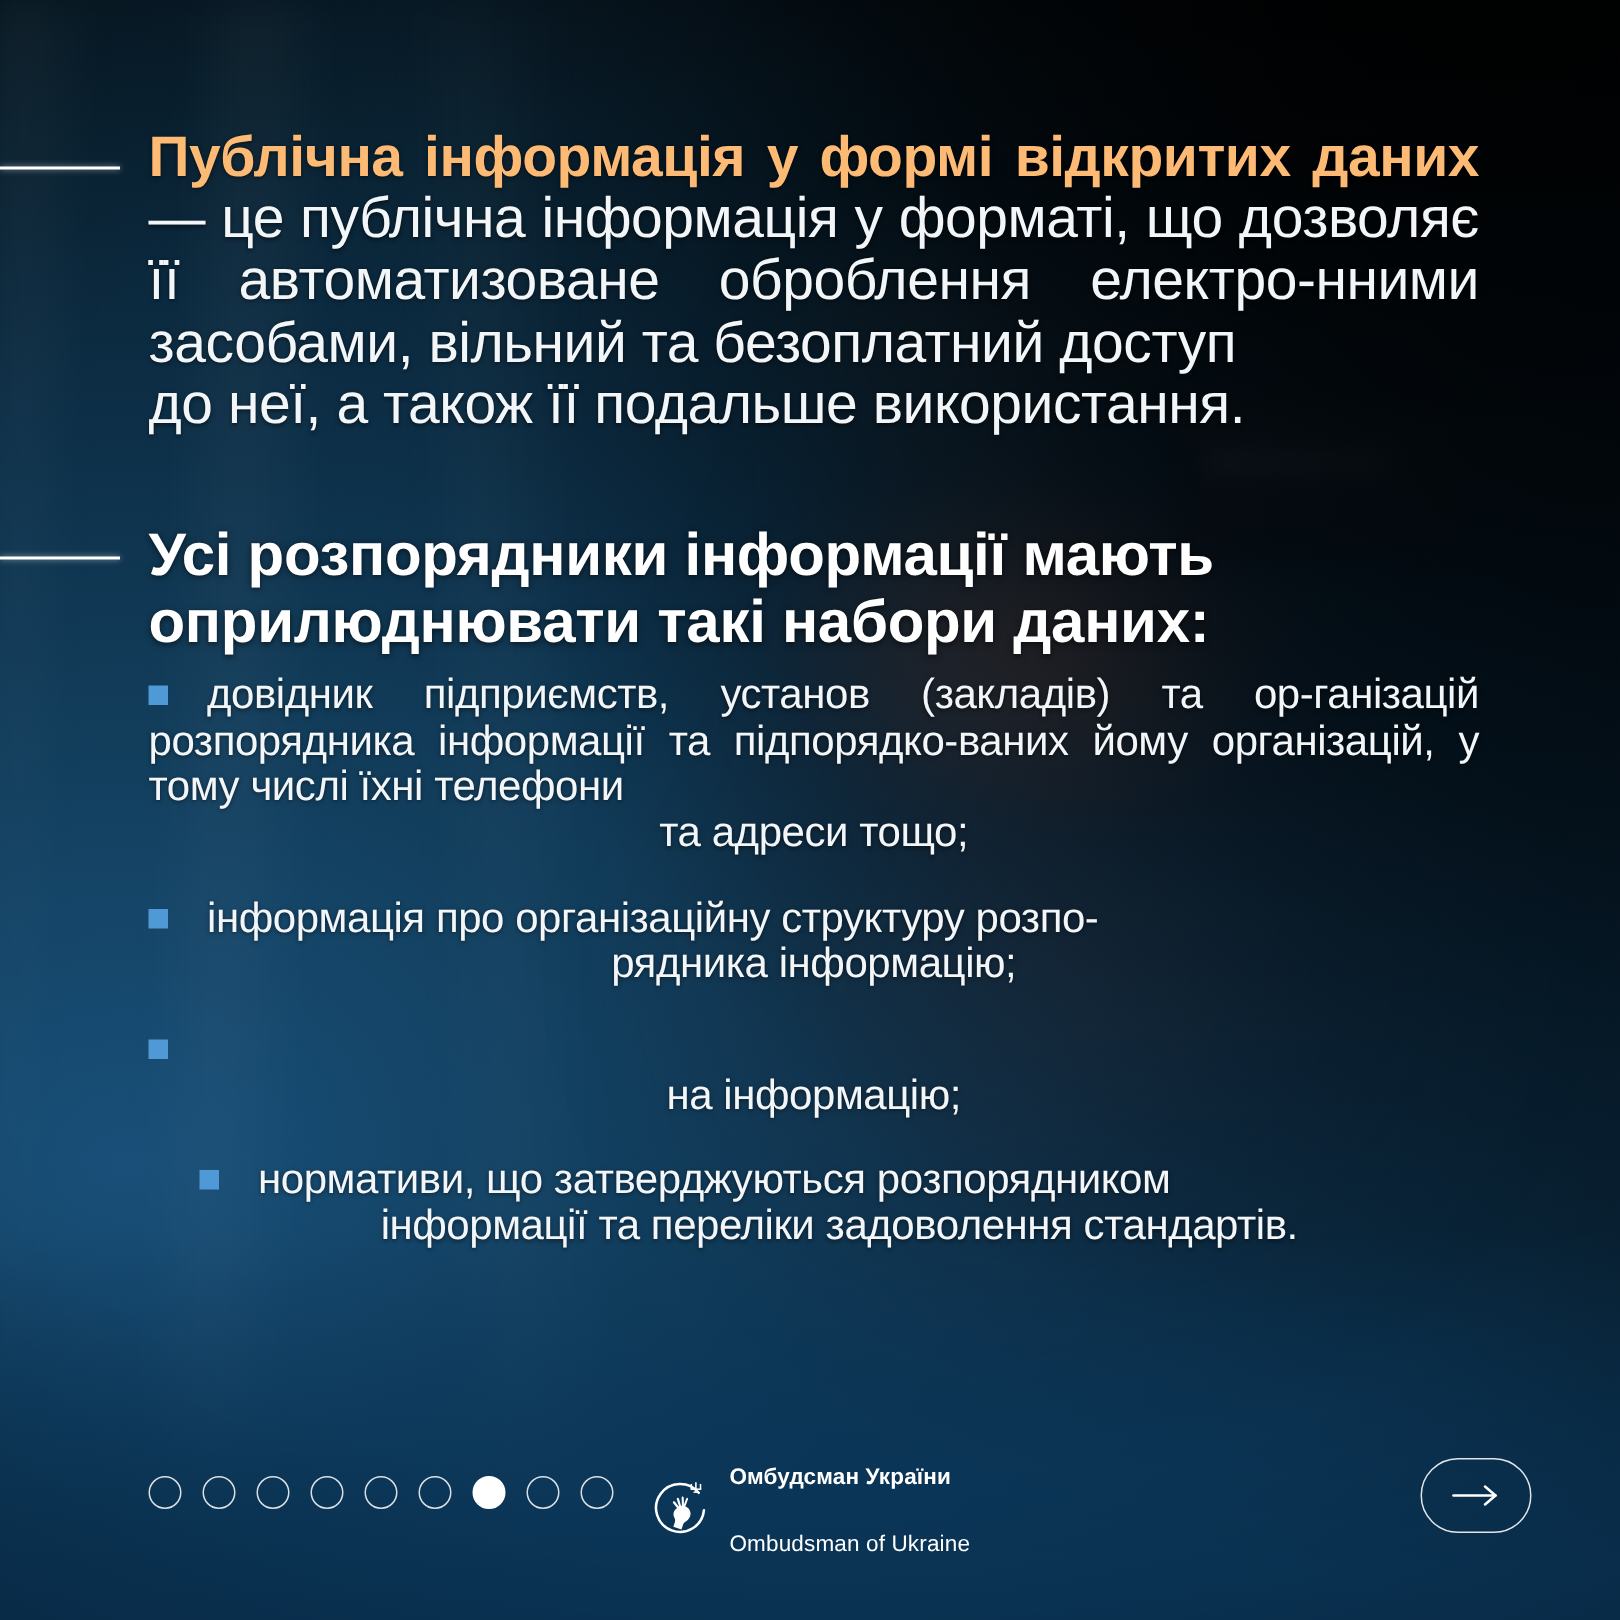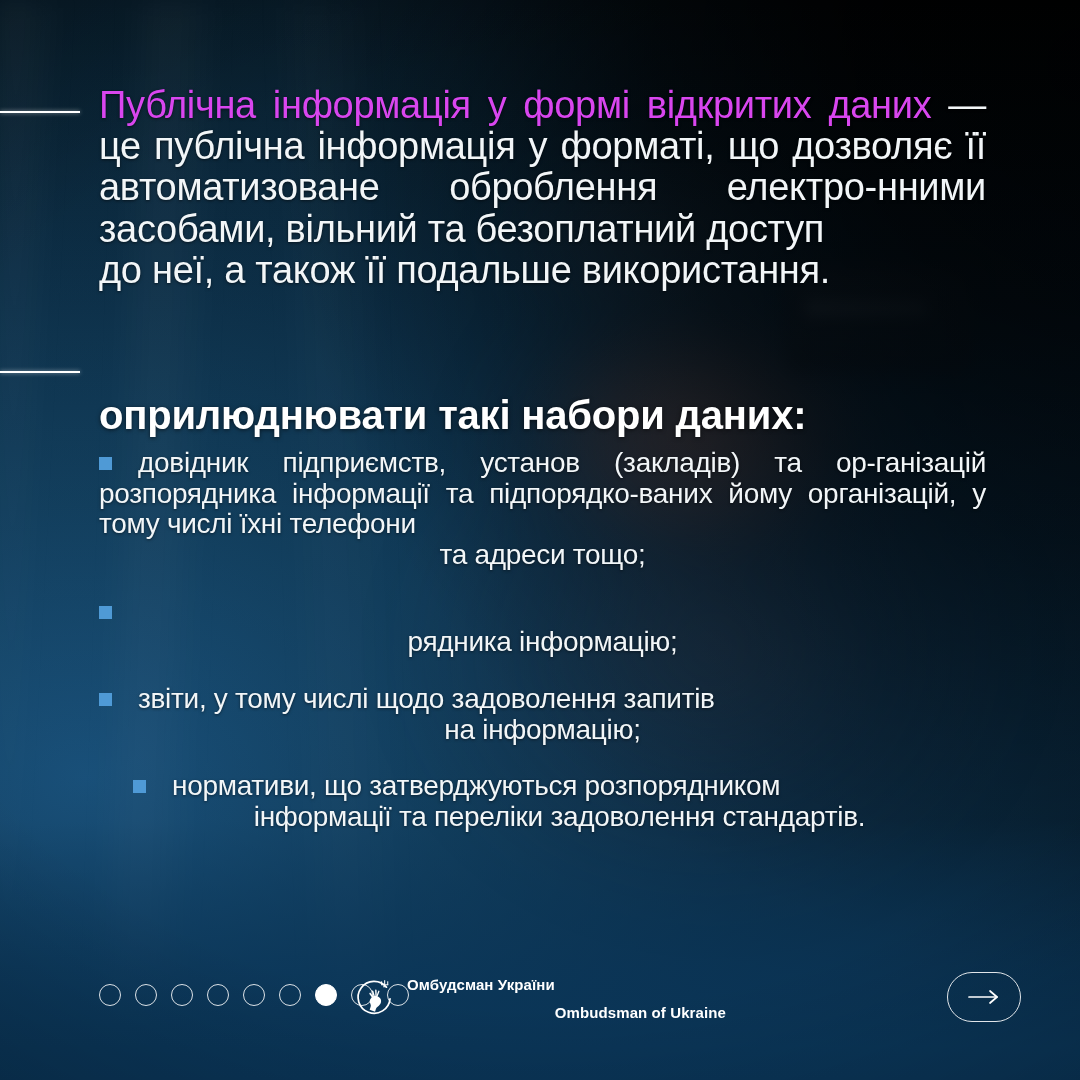--- a/index.html
+++ b/index.html
@@ -105,22 +105,22 @@
   .lead-para {
     color:#f2f6f8;
     font-size:38px;
     line-height:1.085;
     text-align:justify;
     font-weight:400;
     letter-spacing:-0.3px;
     text-shadow:0 1px 3px rgba(0,0,0,.55);
   }
   .lead-para .bold {
-    font-weight:400;
-    color:#d946ef;
+    font-weight:700;
+    color:#fdba74;
   }
   .lead-para .lastline { display:block; text-align:left; }
 
   .subhead-block { top:348px; }
   .subhead {
     font-size:40px;
     line-height:1.12;
     text-align:left;
     text-shadow:0 1px 4px rgba(0,0,0,.6);
   }
@@ -165,25 +165,25 @@
   }
   .dot.active { background:#ffffff; border-color:#ffffff; }
 
   .brand {
     position:absolute; left:50%; top:42px;
     transform:translateX(-50%);
     display:flex; align-items:center; gap:11px;
   }
   .brand-mark { width:42px; height:42px; flex:0 0 42px; }
   .brand-text {
-    display:flex; flex-direction:row; justify-content:center;
+    display:flex; flex-direction:column; justify-content:center;
     color:#ffffff; line-height:1.14;
   }
   .brand-ua { font-size:15px; font-weight:700; letter-spacing:.1px; }
-  .brand-en { font-size:15px; font-weight:700; letter-spacing:.1px;margin-top:28px; }
+  .brand-en { font-size:15px; font-weight:400; letter-spacing:.1px;margin-top:28px; }
 
   .next-btn {
     position:absolute; right:59px; top:38px;
     width:74px; height:50px;
     border:1.8px solid rgba(255,255,255,.88);
     border-radius:25px;
     display:flex; align-items:center; justify-content:center;
     background:transparent;
     cursor:pointer;
   }
@@ -207,32 +207,32 @@
 
     <div class="accent-rule r1"></div>
     <div class="accent-rule r2"></div>
 
     <div class="textcol lead-block">
       <p class="lead-para"><span class="bold">Публічна інформація у формі відкритих даних</span><span> — це публічна інформація у форматі, що дозволяє її автоматизоване оброблення електро-нними засобами, вільний та безоплатний доступ</span><span class="lastline">до неї, а також її подальше використання.</span></p>
     </div>
 
     <div class="textcol subhead-block">
       <h2 class="subhead">
-        <br>
+        <span>Усі розпорядники інформації мають</span><br>
         <span>оприлюднювати такі набори даних:</span>
       </h2>
     </div>
 
     <div class="textcol list-block">
 
       <p class="bullet-item"><span class="marker"></span><span>довідник підприємств, установ (закладів) та ор-ганізацій розпорядника інформації та підпорядко-ваних йому організацій, у тому числі їхні телефони</span><span class="lastline">та адреси тощо;</span></p>
 
-      <p class="bullet-item"><span class="marker"></span><span class="lastline">рядника інформацію;</span></p>
-
-      <p class="bullet-item"><span class="marker"></span><span>звіти, у тому числі щодо задоволення запитів</span><span class="lastline">на інформацію;</span></p>
+      <p class="bullet-item"><span class="marker"></span><span>інформація про організаційну структуру розпо-</span><span class="lastline">рядника інформацію;</span></p>
+
+      <p class="bullet-item"><span class="marker"></span><span class="lastline">на інформацію;</span></p>
 
       <p class="bullet-item"><span class="marker"></span><span>нормативи, що затверджуються розпорядником</span><span class="lastline">інформації та переліки задоволення стандартів.</span></p>
 
     </div>
   </div>
 
   <div class="footer">
 
     <div class="dots">
       <span class="dot"></span>

